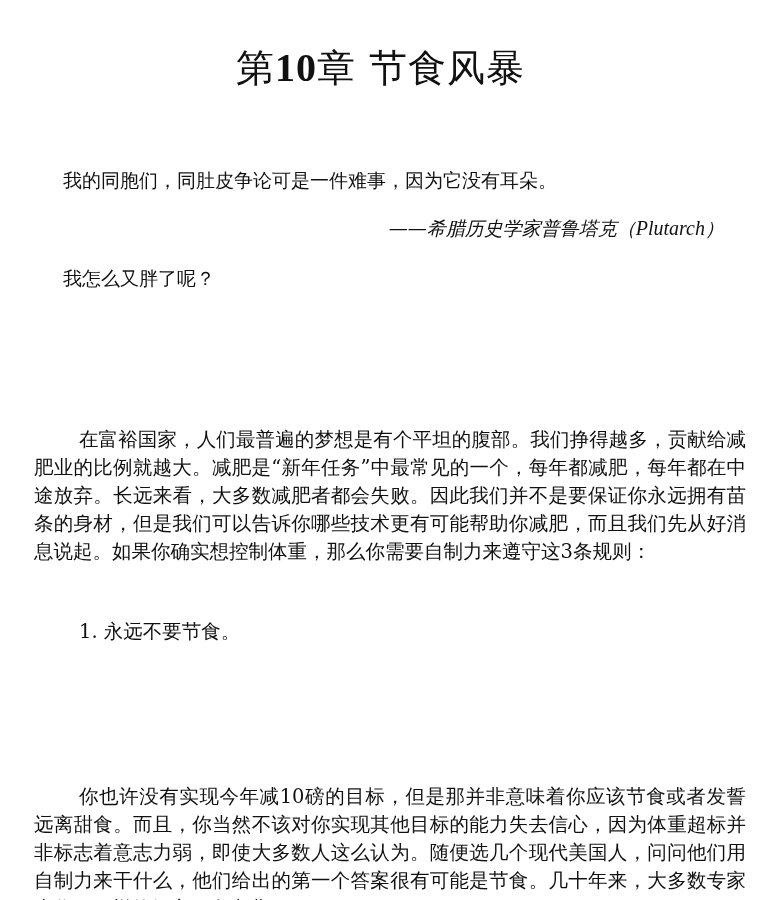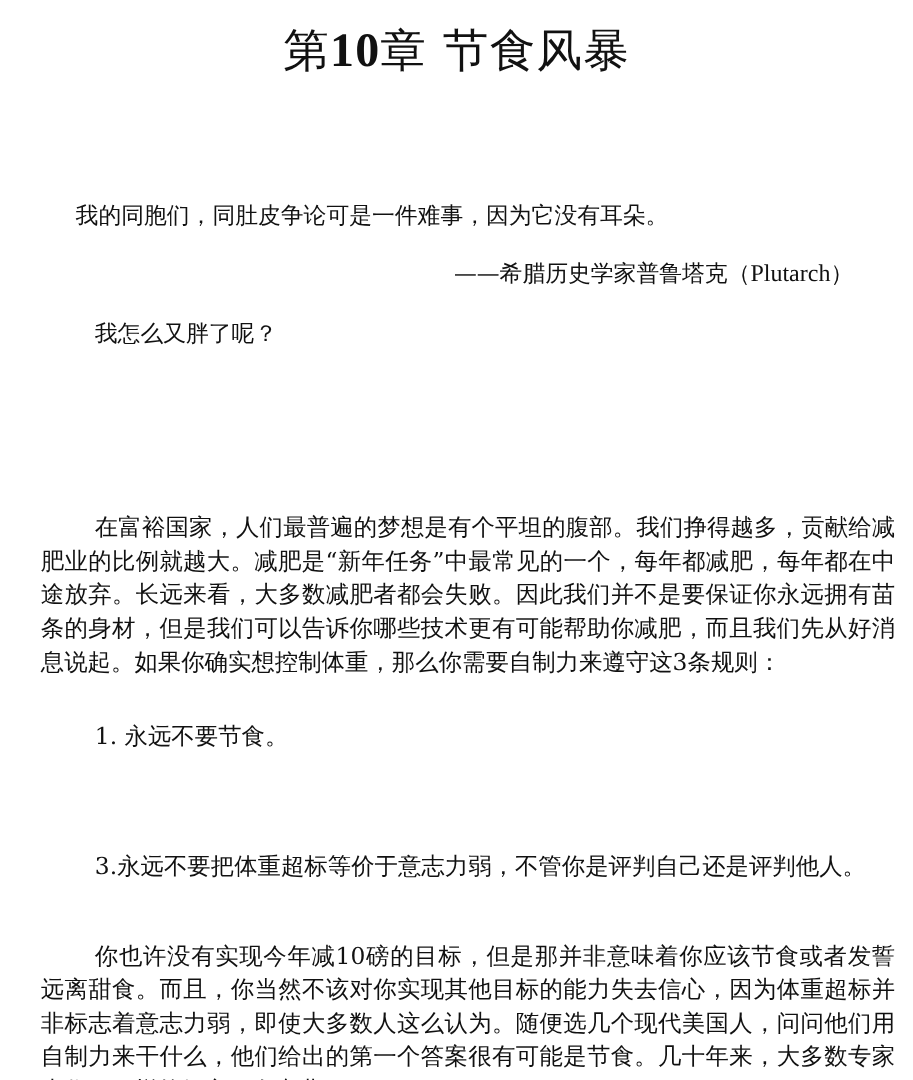--- a/index.html
+++ b/index.html
@@ -17,42 +17,42 @@
     }
     .page {
       position: absolute;
       left: 0; top: 0;
       width: 761px;
       height: 900px;
     }
     .chapter-title {
       position: absolute;
       left: 0;
-      top: 20px;
+      top: 32px;
       width: 761px;
       text-align: center;
       font-size: 38px;
-      line-height: 44px;
+      line-height: 72px;
       font-weight: normal;
       margin: 0;
       letter-spacing: 1px;
     }
     .chapter-title .num {
       font-weight: bold;
       font-family: "Liberation Serif", serif;
       font-size: 40px;
     }
     .epigraph {
       position: absolute;
       font-size: 19px;
       line-height: 30px;
       white-space: nowrap;
     }
     .epigraph-quote { left: 63px; }
-    .epigraph-attr { right: 50px; text-align: left; }
+    .epigraph-attr { right: 37px; text-align: left; font-style: italic; }
     .latin { font-family: "Liberation Serif", serif; font-size: 20px; }
     .body-text {
       position: absolute;
       left: 18px;
       width: 712px;
       font-size: 19.5px;
       line-height: 28px;
       margin: 16px;
       text-align: justify;
       text-indent: 45px;
@@ -62,22 +62,21 @@
 </head>
 <body>
 
 <div class="page">
 
   <h1 class="chapter-title"><span>第</span><span class="num">10</span><span>章</span>&nbsp;<span>节食风暴</span></h1>
 
   <div class="epigraph epigraph-quote" style="top:165px;text-align:center;">我的同胞们，同肚皮争论可是一件难事，因为它没有耳朵。</div>
   <div class="epigraph epigraph-attr" style="top:213px;"><span>——希腊历史学家普鲁塔克（</span><span class="latin">Plutarch</span><span>）</span></div>
 
-  <div class="epigraph epigraph-quote" style="top:263px;margin-left:16px;">我怎么又胖了呢？</div>
+  <div class="epigraph epigraph-quote" style="top:263px;">我怎么又胖了呢？</div>
 
   <p class="body-text" style="top:410px;">在富裕国家，人们最普遍的梦想是有个平坦的腹部。我们挣得越多，贡献给减肥业的比例就越大。减肥是“新年任务”中最常见的一个，每年都减肥，每年都在中途放弃。长远来看，大多数减肥者都会失败。因此我们并不是要保证你永远拥有苗条的身材，但是我们可以告诉你哪些技术更有可能帮助你减肥，而且我们先从好消息说起。如果你确实想控制体重，那么你需要自制力来遵守这3条规则：</p>
 
-  <p class="body-text list-item" style="top:584px;">1. 永远不要节食。</p>
-  <p class="body-text list-item" style="top:692px;">3.永远不要把体重超标等价于意志力弱，不管你是评判自己还是评判他人。</p>
+  <p class="body-text list-item" style="top:602px;">1. 永远不要节食。</p>
 
   <p class="body-text" style="top:767px;">你也许没有实现今年减10磅的目标，但是那并非意味着你应该节食或者发誓远离甜食。而且，你当然不该对你实现其他目标的能力失去信心，因为体重超标并非标志着意志力弱，即使大多数人这么认为。随便选几个现代美国人，问问他们用自制力来干什么，他们给出的第一个答案很有可能是节食。几十年来，大多数专家也作了同样的假定。在专业</p>
 
 </div>
 
 </body></html>

